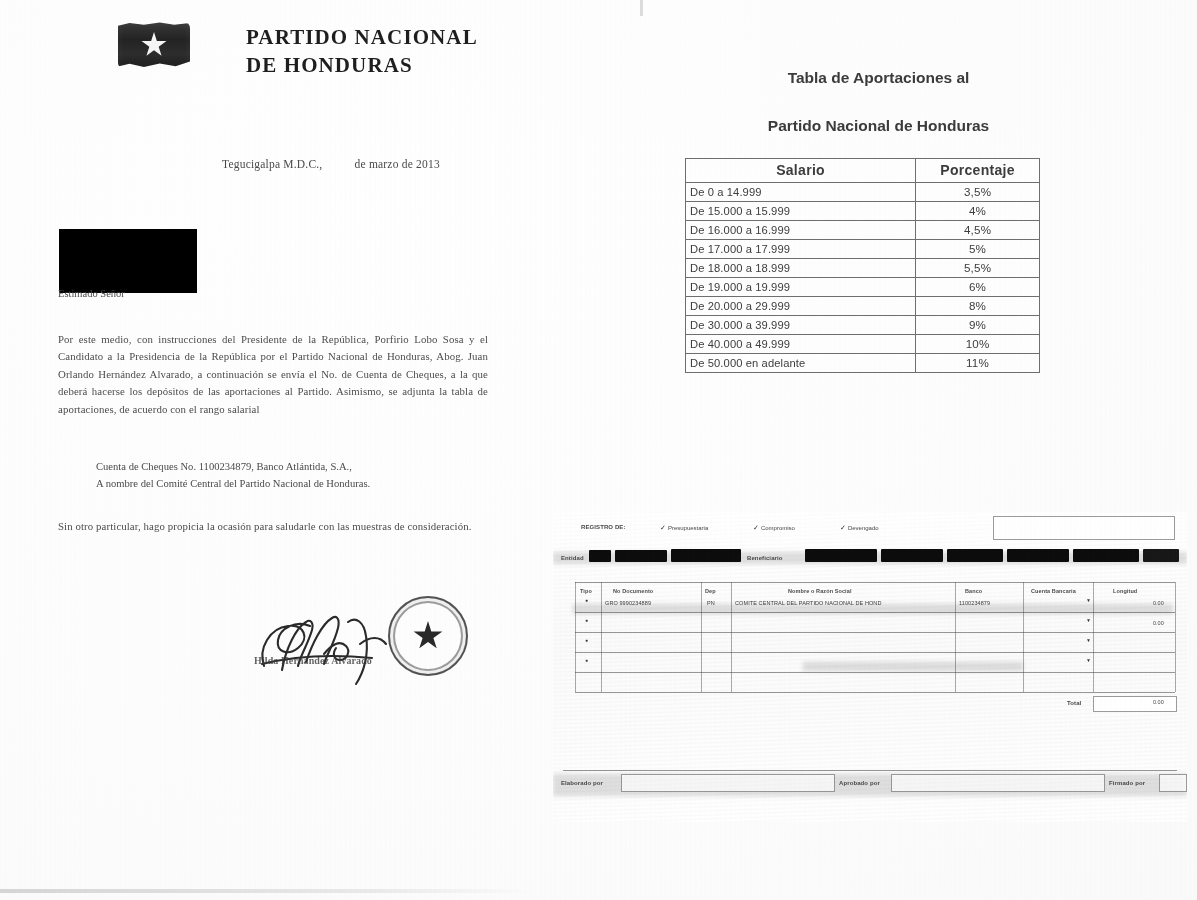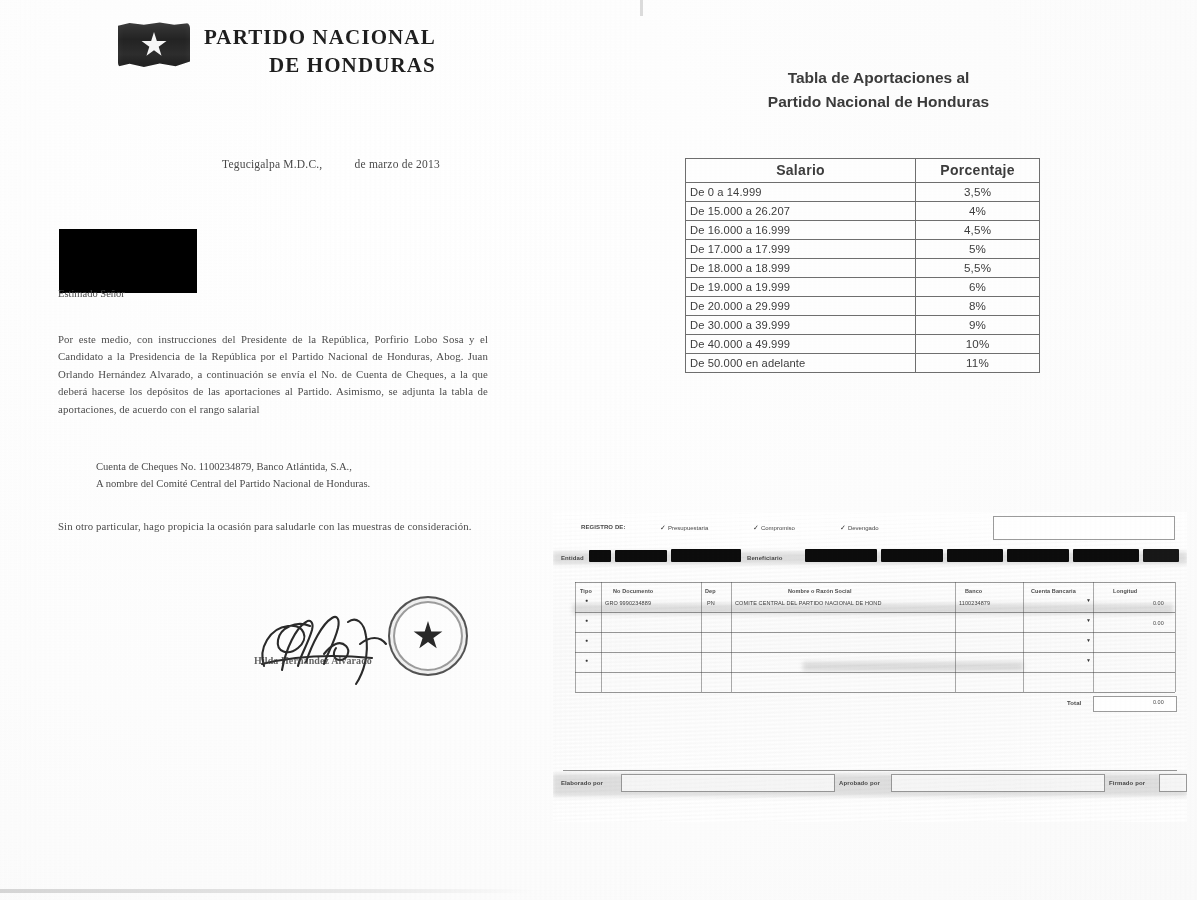--- a/index.html
+++ b/index.html
@@ -92,22 +92,23 @@
     clip-path: polygon(50% 0%, 61% 35%, 98% 35%, 68% 57%, 79% 91%,
                        50% 70%, 21% 91%, 32% 57%, 2% 35%, 39% 35%);
   }
   .org-name {
     font-family: "Liberation Serif", serif;
     font-weight: bold;
     font-size: 21px;
     letter-spacing: 1.1px;
     line-height: 1.32;
     color: #1f1f1f;
-    text-align: right;
+    text-align: left;
     padding-top: 2px;
+    margin-left: 42px;
   }
   .org-name .line2 { display: block; }
 
   .date-line {
     position: absolute;
     left: 222px;
     top: 158px;
     font-size: 11.5px;
     color: #4a4a4a;
     filter: blur(.35px);
@@ -220,21 +221,21 @@
     top: 66px;
     width: 637px;
     text-align: center;
     font-family: "Liberation Sans", sans-serif;
     font-weight: bold;
     font-size: 15.5px;
     line-height: 1.52;
     color: #3c3c3c;
     filter: blur(.3px);
   }
-  .table-title .line2 { display: block; }
+  .table-title .line2 { display: block; margin-top: 24px; }
 
   .contrib-table-wrap {
     position: absolute;
     left: 125px;
     top: 158px;
     width: 355px;
     filter: blur(.22px);
   }
   table.contrib {
     border-collapse: collapse;
@@ -461,21 +462,21 @@
             <th>Salario</th>
             <th>Porcentaje</th>
           </tr>
         </thead>
         <tbody>
           <tr>
             <td class="sal">De 0 a 14.999</td>
             <td class="pct">3,5%</td>
           </tr>
           <tr>
-            <td class="sal">De 15.000 a 26.207</td>
+            <td class="sal">De 15.000 a 15.999</td>
             <td class="pct">4%</td>
           </tr>
           <tr>
             <td class="sal">De 16.000 a 16.999</td>
             <td class="pct">4,5%</td>
           </tr>
           <tr>
             <td class="sal">De 17.000 a 17.999</td>
             <td class="pct">5%</td>
           </tr>

